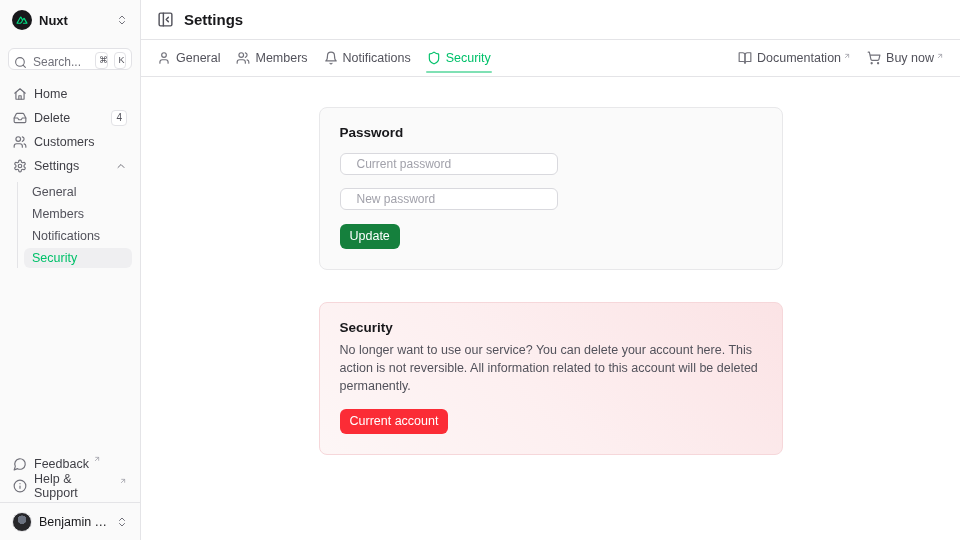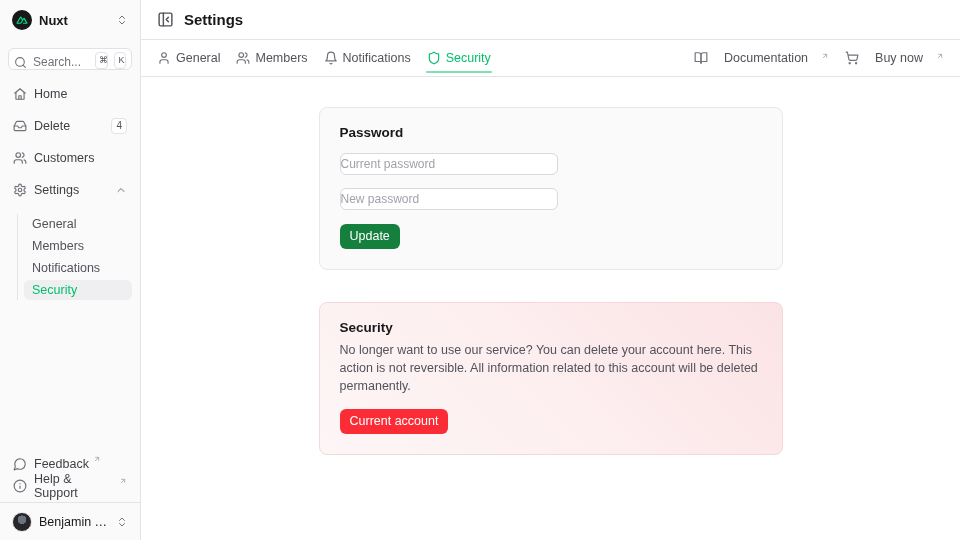--- a/index.html
+++ b/index.html
@@ -33,21 +33,21 @@
     border: none; outline: none; background: transparent; padding: 0;
     font-family: inherit; font-size: 12px; color: #3f3f46; width: 56px;
   }
   .search-box input::placeholder { color: #71717a; }
   .kbd {
     font-size: 9px; line-height: 1; color: #52525b; background: #fff;
     border: 1px solid #e2e2e6; border-radius: 4px; padding: 3px 3px;
     min-width: 9px; text-align: center;
   }
 
-  .nav { margin-top: 14px; display: flex; flex-direction: column; gap: 12px; }
+  .nav { margin-top: 14px; display: flex; flex-direction: column; gap: 4px; }
   .nav-item {
     display: flex; align-items: center; gap: 7px; height: 20px;
     padding: 0 5px; border-radius: 6px; font-size: 12.5px; color: #3f3f46; cursor: pointer;
   }
   .nav-item .ic { color: #71717a; display: flex; }
   .badge {
     margin-left: auto; font-size: 10px; color: #52525b; background: #fff;
     border: 1px solid #e2e2e6; border-radius: 4px; padding: 1px 4px; line-height: 1.2;
   }
   .subnav {
@@ -82,31 +82,31 @@
   .tabs { display: flex; gap: 16px; height: 100%; align-items: center; }
   .tab { position: relative; display: flex; align-items: center; gap: 5px; height: 100%; font-size: 12.5px; color: #52525b; cursor: pointer; }
   .tab .ic { color: #71717a; display: flex; }
   .tab.active { color: #00c16a; font-weight: 500; }
   .tab.active .ic { color: #00c16a; }
   .tab.active::after {
     content: ""; position: absolute; left: -1px; right: -1px; bottom: 3px;
     height: 2px; border-radius: 2px; background: rgba(0, 193, 106, 0.5);
   }
   .header-links { margin-left: auto; display: flex; gap: 16px; align-items: center; }
-  .hlink { display: flex; align-items: center; gap: 16px; font-size: 12.5px; color: #52525b; cursor: pointer; }
+  .hlink { display: flex; align-items: center; gap: 5px; font-size: 12.5px; color: #52525b; cursor: pointer; }
   .hlink .ic { color: #71717a; display: flex; }
 
   .content { flex: 1; overflow: auto; padding: 30px 16px; display: flex; flex-direction: column; align-items: center; gap: 32px; }
   .card { width: 464px; border-radius: 8px; padding: 17px 20px 20px; }
   .card-password { background: #fafafa; border: 1px solid #e8e8ea; }
   .card-account { background: linear-gradient(225deg, #fbe3e5 0%, #fdeff0 55%, #fdf6f6 100%); border: 1px solid #f6d7da; }
   .card h3 { margin: 0; font-size: 13.5px; font-weight: 700; color: #18181b; }
   .card .desc { margin: 6px 0 0; font-size: 12.5px; line-height: 1.45; color: #52525b; max-width: 428px; }
   .pw-input {
-    display: block; width: 218px; height: 22px; margin-top: 13px; padding: 0 0;
+    display: block; width: 218px; height: 22px; margin-top: 13px; padding: 0 16px;
     font-family: inherit; font-size: 12px; color: #18181b;
     background: #fff; border: 1px solid #d9d9de; border-radius: 6px; outline: none;
   }
   .pw-input::placeholder { color: #a1a1aa; }
   .btn {
     display: inline-block; margin-top: 14px; border: none; border-radius: 6px;
     padding: 5px 10px; font-family: inherit; font-size: 12.5px; font-weight: 500;
     color: #fff; cursor: pointer; line-height: 1.2;
   }
   .btn-primary { background: #15803d; }

